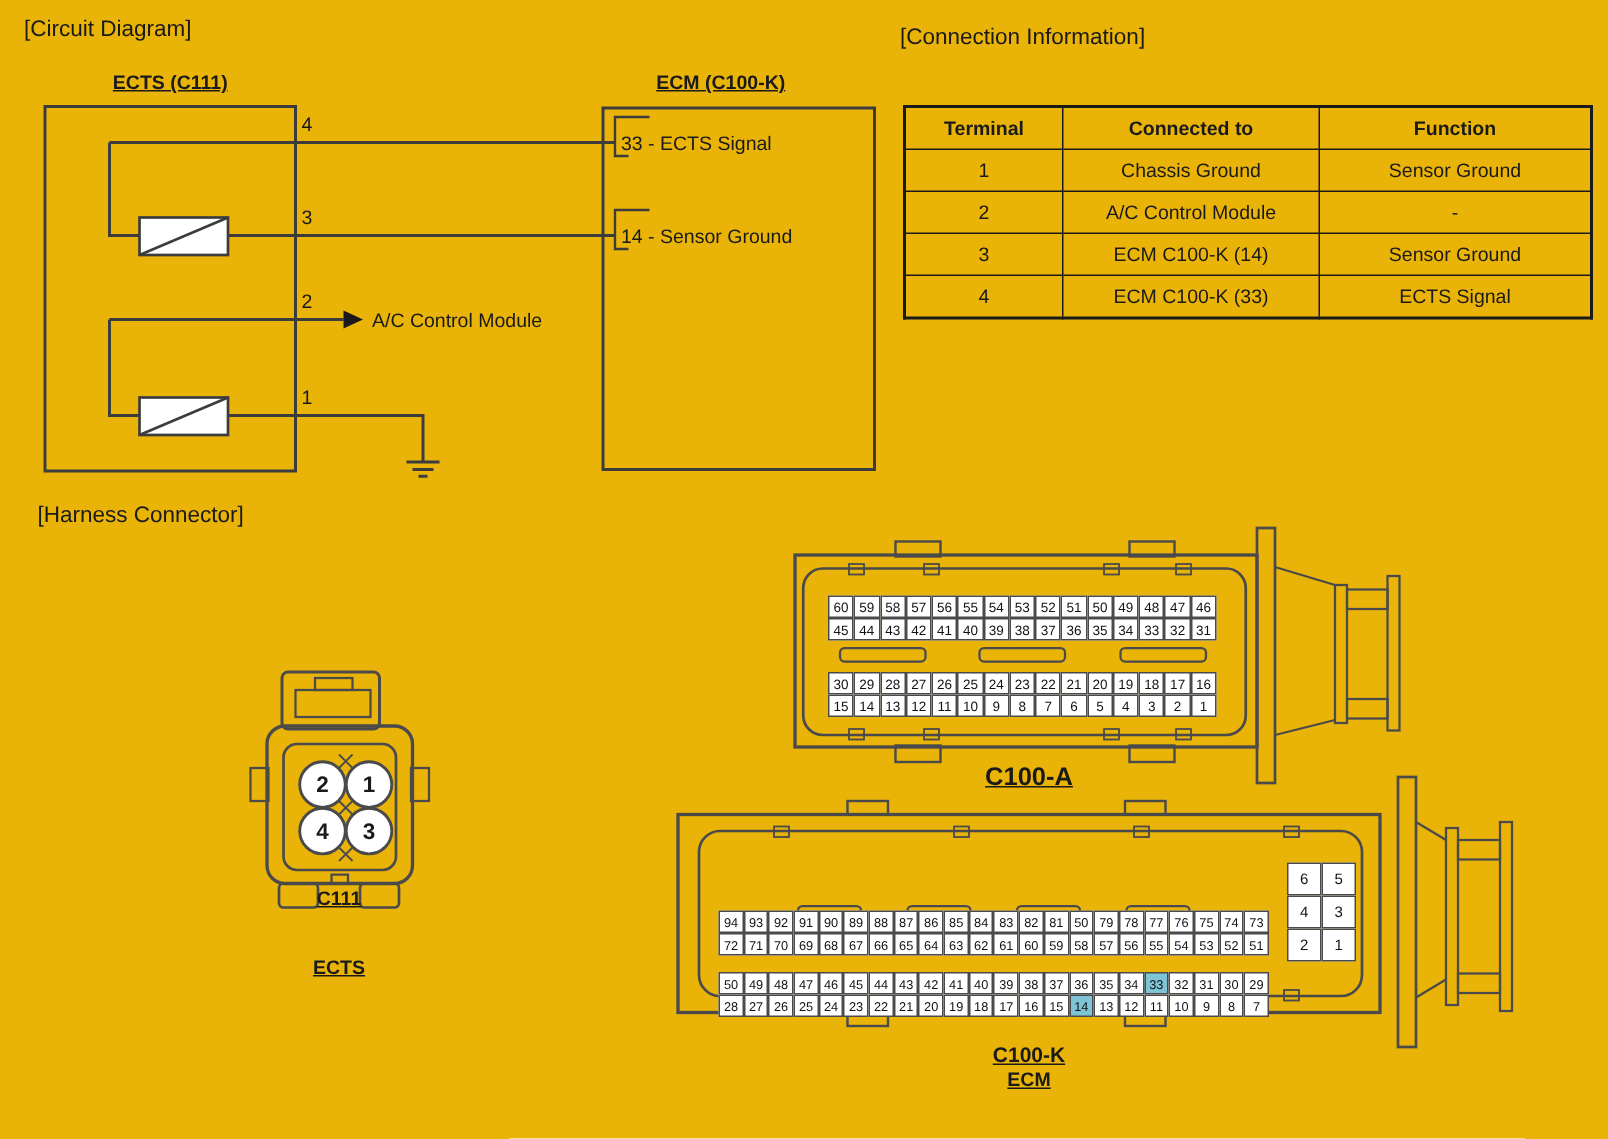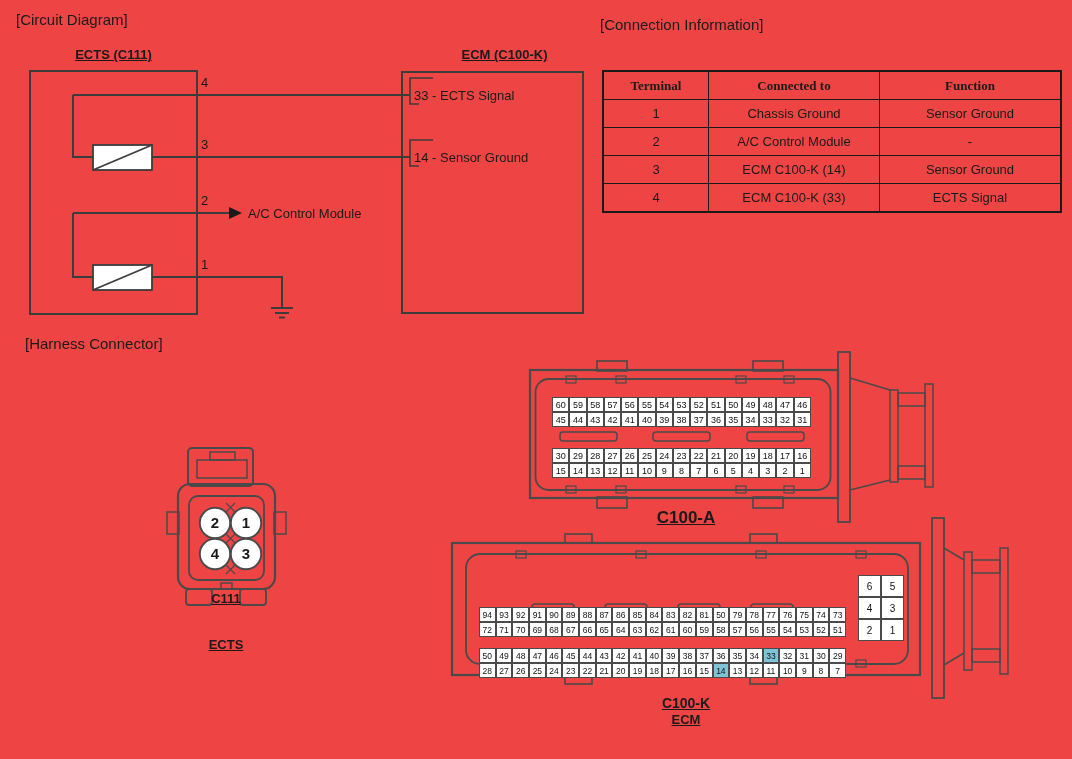--- a/index.html
+++ b/index.html
@@ -1,29 +1,29 @@
 <!DOCTYPE html>
 <html><head>
 <meta charset="utf-8">
 <style>
   html,body{margin:0;padding:0;background:#fff;}
-  #canvas{position:relative;width:1072px;height:759px;background:#ef4444;overflow:hidden;
+  #canvas{position:relative;width:1072px;height:759px;background:#eab308;overflow:hidden;
           font-family:"Liberation Sans", sans-serif;color:#1a1a1a;}
   .abs{position:absolute;}
   .lbl{position:absolute;white-space:nowrap;font-size:13px;line-height:15px;color:#1a1a1a;}
   .sec-title{font-size:15px;}
   .bold{font-weight:bold;text-decoration:underline;}
   .ctr{text-align:center;}
   svg{position:absolute;overflow:visible;}
   
   table.conn{position:absolute;left:602px;top:70px;border-collapse:collapse;border:2px solid #1a1a1a;
              font-size:13px;table-layout:fixed;}
   table.conn th, table.conn td{border:1.5px solid #1a1a1a;text-align:center;vertical-align:middle;
              height:27px;padding:0 4px;overflow:hidden;white-space:nowrap;}
-  table.conn th{font-weight:bold;font-family:Liberation Serif, serif;}
+  table.conn th{font-weight:bold;}
   table.conn th:nth-child(1){width:96px;}
   table.conn th:nth-child(2){width:162px;}
   table.conn th:nth-child(3){width:172px;}
   
   .pingrid{position:absolute;display:grid;box-sizing:border-box;text-align:center;}
   .pingrid .pc{box-sizing:border-box;border:1px solid #4a4a4a;background:#fff;height:100%;
                display:flex;align-items:center;justify-content:center;color:#111;}
   .g15{width:259px;grid-template-columns:repeat(15,1fr);grid-auto-rows:15px;font-size:9px;}
   .g22{width:367px;grid-template-columns:repeat(22,1fr);grid-auto-rows:15px;font-size:8.5px;margin-top:35px;}
   .g2{width:46px;grid-template-columns:repeat(2,1fr);grid-auto-rows:22px;font-size:10px;}
@@ -64,21 +64,21 @@
       <line x1="275" y1="313" x2="289" y2="313"></line>
       <line x1="279" y1="317.5" x2="285" y2="317.5"></line>
     </g>
 
     <path d="M433,78 H410 V104 H419" fill="none" stroke="#3c3c3c" stroke-width="1.6"></path>
     <path d="M433,140 H410 V166 H419" fill="none" stroke="#3c3c3c" stroke-width="1.6"></path>
   </svg>
 
   <div class="lbl sec-title" style="left:16px;top:12px">[Circuit Diagram]</div>
   <div class="lbl bold ctr" style="left:30px;top:47px;width:167px">ECTS (C111)</div>
-  <div class="lbl bold ctr" style="left:414px;top:47px;width:181px">ECM (C100-K)</div>
+  <div class="lbl bold ctr" style="left:390px;top:47px;width:181px">ECM (C100-K)</div>
   <div class="lbl" style="left:201px;top:75px">4</div>
   <div class="lbl" style="left:201px;top:137px">3</div>
   <div class="lbl" style="left:201px;top:193px">2</div>
   <div class="lbl" style="left:201px;top:257px">1</div>
   <div class="lbl" style="left:414px;top:88px">33 - ECTS Signal</div>
   <div class="lbl" style="left:414px;top:150px">14 - Sensor Ground</div>
   <div class="lbl" style="left:248px;top:206px">A/C Control Module</div>
 
   <div class="lbl sec-title" style="left:600px;top:17px">[Connection Information]</div>
   <table class="conn">

